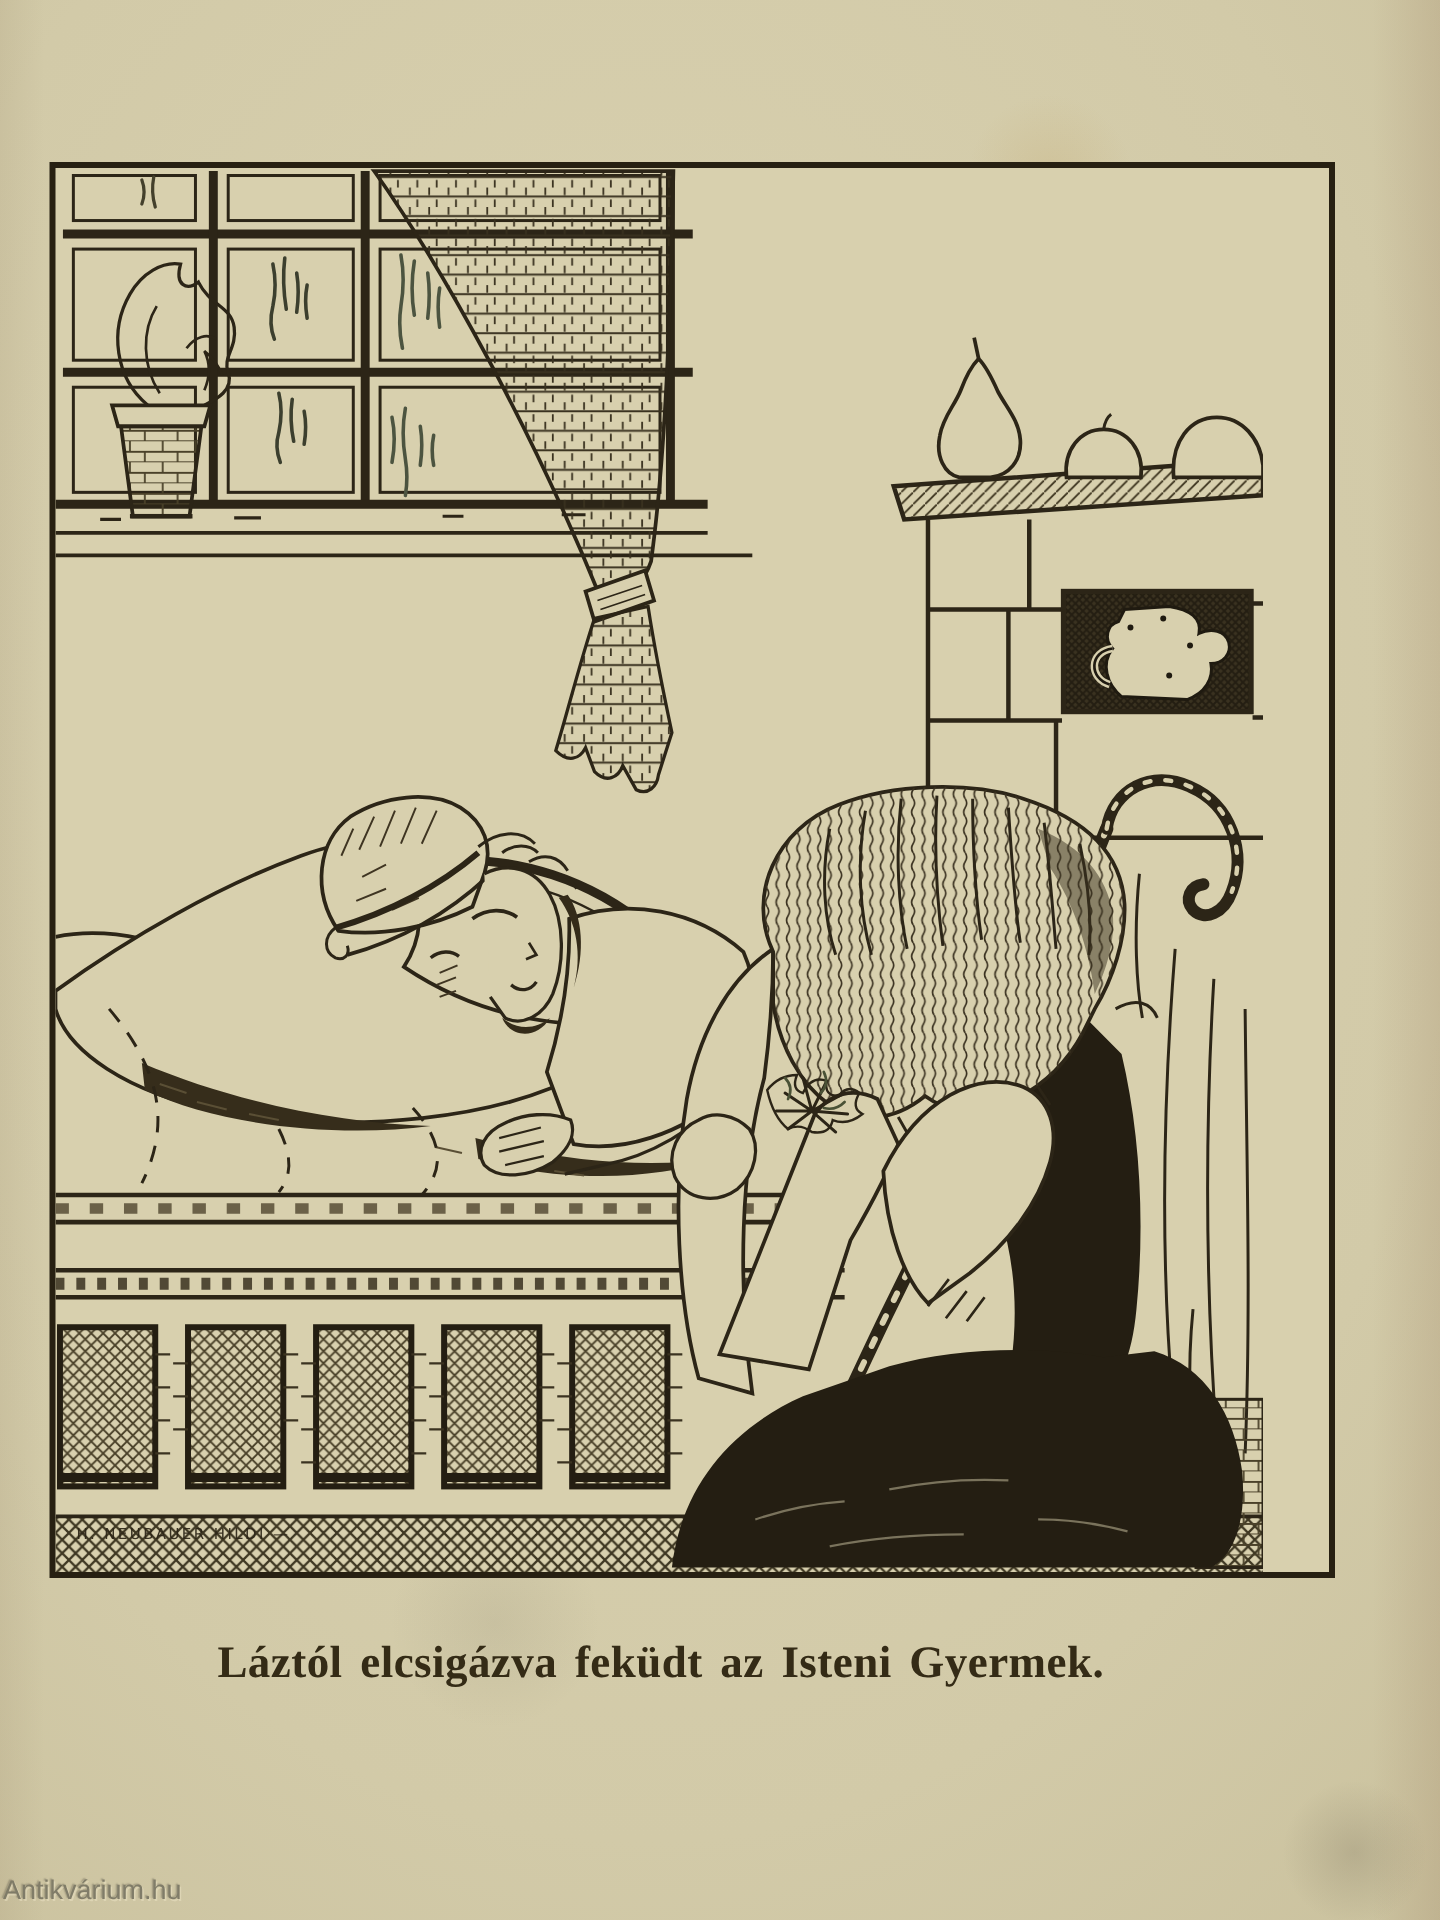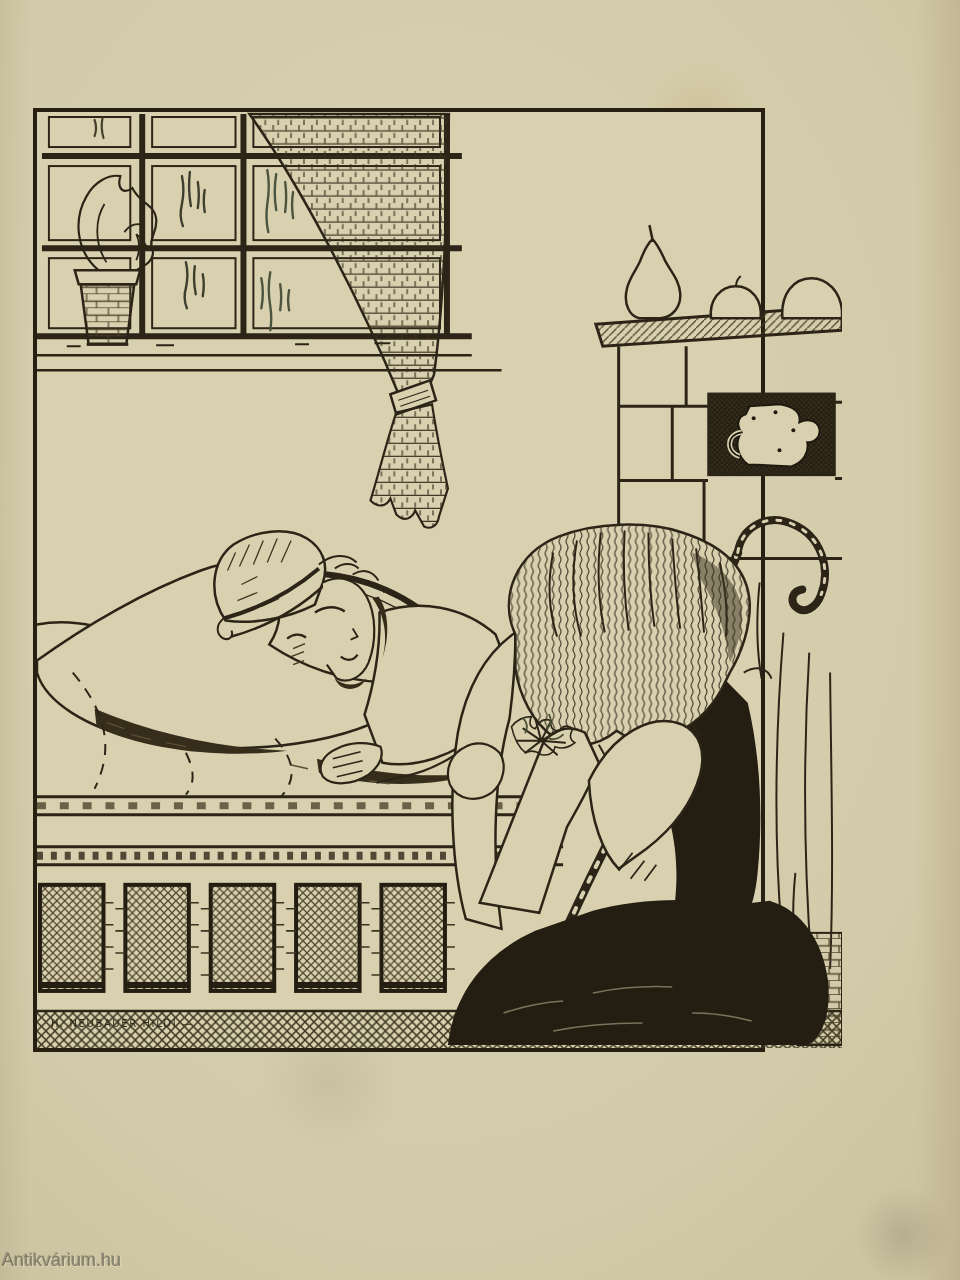--- a/index.html
+++ b/index.html
@@ -16,21 +16,21 @@
     position:relative;width:960px;height:1280px;
     background:
       linear-gradient(to left, rgba(150,120,90,.20), rgba(150,120,90,0) 45px),
       linear-gradient(to right, rgba(140,120,90,.12), rgba(140,120,90,0) 30px),
       radial-gradient(circle at 700px 118px, rgba(185,150,80,.18), rgba(185,150,80,0) 55px),
       radial-gradient(circle at 330px 1082px, rgba(100,95,80,.10), rgba(100,95,80,0) 70px),
       radial-gradient(circle at 903px 1235px, rgba(105,95,75,.22), rgba(105,95,75,0) 48px),
       radial-gradient(ellipse 980px 1300px at 45% 40%, #dad2b1 0%, var(--paper) 55%, #c8bf9b 88%, #bdb38e 100%);
   }
   .frame{
-    position:absolute;left:33px;top:108px;width:732px;height:944px;
+    position:absolute;left:33px;top:108px;width:857px;height:944px;
     box-sizing:border-box;border:4px solid #272012;
     background:var(--paper-light);
   }
   .frame svg{position:absolute;left:0;top:0;width:805px;height:936px;display:block;}
   .signature{
     position:absolute;left:14px;top:906px;
     font-family:"DejaVu Sans", sans-serif;
     font-size:10px;letter-spacing:1.6px;color:var(--ink);opacity:.92;
     white-space:nowrap;
   }
@@ -256,15 +256,16 @@
         <path d="M414,932 C420,880 452,840 502,818 L560,798 C604,786 656,784 704,792 L738,788 C772,798 792,830 797,868 C800,900 792,924 776,932 Z" fill="#241e12"></path>
         <g stroke="#cfc7a5" stroke-width="1.5" fill="none" opacity=".5">
           <path d="M470,900 q30,-10 60,-12 M560,880 q40,-8 80,-6 M660,900 q30,0 60,8 M520,918 q40,-8 90,-8"></path>
         </g>
       </g>
     </svg>
 
     <span class="signature">H. NEUBAUER HILDI —</span>
   </div>
 
+  <div class="caption">Láztól elcsigázva feküdt az Isteni Gyermek.</div>
 
   <div class="watermark">Antikvárium.hu</div>
 </div>
 
 </body></html>

